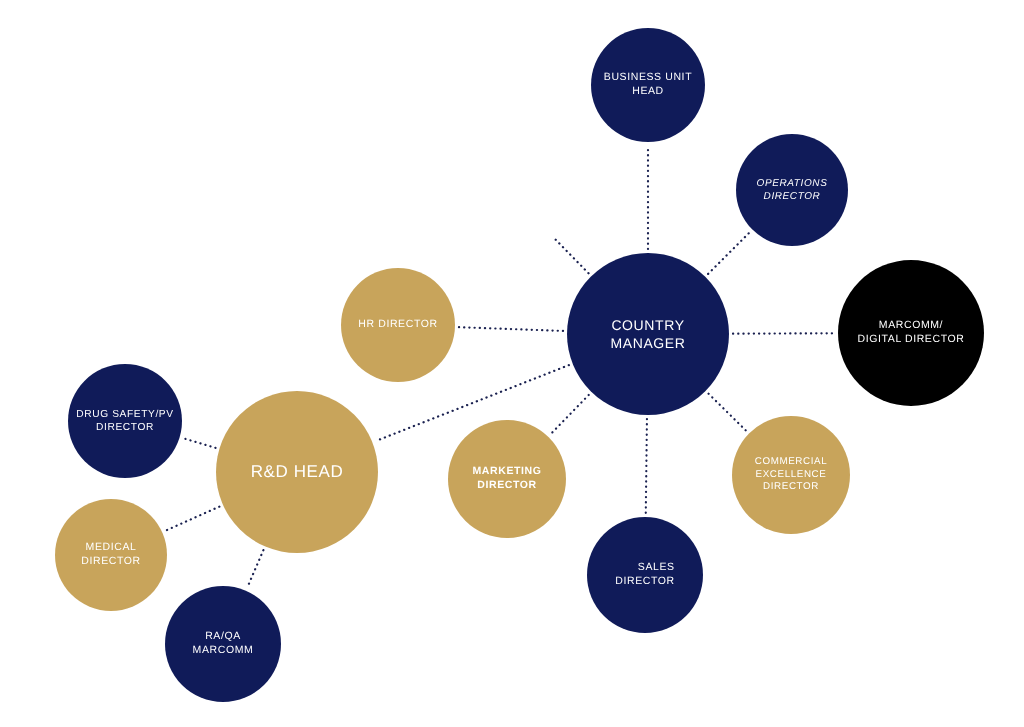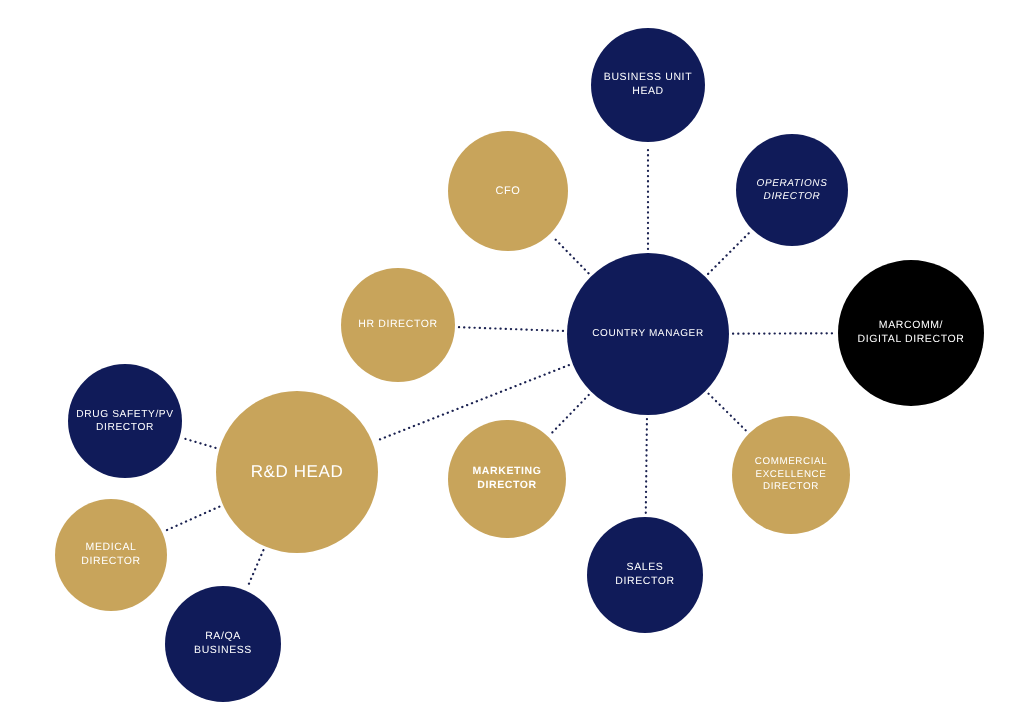--- a/index.html
+++ b/index.html
@@ -65,28 +65,25 @@
       <line x1="588.742335422935" y1="394.9387330757052" x2="550.9203866865306" y2="433.83364489683026" stroke="#1A2150" stroke-width="2.2" stroke-linecap="round" stroke-dasharray="0.2 5"></line>
       <line x1="708.5258437239204" y1="393.6793284270824" x2="746.1396687693295" y2="430.76708598933897" stroke="#1A2150" stroke-width="2.2" stroke-linecap="round" stroke-dasharray="0.2 5"></line>
       <line x1="646.9419906829687" y1="418.99341513485075" x2="645.7717244430111" y2="513.0048030781089" stroke="#1A2150" stroke-width="2.2" stroke-linecap="round" stroke-dasharray="0.2 5"></line>
       <line x1="568.8943438163842" y1="365.1013690978318" x2="376.1056561836158" y2="440.8986309021682" stroke="#1A2150" stroke-width="2.2" stroke-linecap="round" stroke-dasharray="0.2 5"></line>
       <line x1="215.50694180803907" y1="447.8363606523837" x2="183.48325352599548" y2="438.34096470828933" stroke="#1A2150" stroke-width="2.2" stroke-linecap="round" stroke-dasharray="0.2 5"></line>
       <line x1="219.3777329417866" y1="506.63789336468665" x2="165.79218851168002" y2="530.5497223308095" stroke="#1A2150" stroke-width="2.2" stroke-linecap="round" stroke-dasharray="0.2 5"></line>
       <line x1="263.40731716595724" y1="550.0802898304778" x2="247.50289806718413" y2="587.0473180060045" stroke="#1A2150" stroke-width="2.2" stroke-linecap="round" stroke-dasharray="0.2 5"></line>
     </svg>
   <div id="node-layer">
       <div class="node" style="left: 567px; top: 253px; width: 162px; height: 162px; background: rgb(16, 27, 89);">
-        <span class="node-label" style="font-size: 10px; color: rgb(255, 255, 255);">COUNTRY MANAGER</span>
+        <span class="node-label" style="font-size: 14px; color: rgb(255, 255, 255);">COUNTRY MANAGER</span>
       </div>
       <div class="node" style="left: 591px; top: 28px; width: 114px; height: 114px; background: rgb(16, 27, 89);">
         <span class="node-label" style="font-size: 10.5px; color: rgb(255, 255, 255);">BUSINESS UNIT
 HEAD</span>
-      </div>
-      <div class="node" style="left: 448px; top: 131px; width: 120px; height: 120px; background: rgb(200, 164, 91);">
-        <span class="node-label" style="font-size: 11px; color: rgb(255, 255, 255);">CFO</span>
       </div>
       <div class="node" style="left: 736px; top: 134px; width: 112px; height: 112px; background: rgb(16, 27, 89); font-style: italic;">
         <span class="node-label" style="font-size: 10px; color: rgb(255, 255, 255);">OPERATIONS
 DIRECTOR</span>
       </div>
       <div class="node" style="left: 838px; top: 260px; width: 146px; height: 146px; background: #000000;">
         <span class="node-label" style="font-size: 10.5px; color: rgb(255, 255, 255);">MARCOMM/
 DIGITAL DIRECTOR</span>
       </div>
       <div class="node" style="left: 341px; top: 268px; width: 114px; height: 114px; background: rgb(200, 164, 91);">
@@ -94,33 +91,33 @@
       </div>
       <div class="node" style="left: 448px; top: 420px; width: 118px; height: 118px; background: rgb(200, 164, 91);">
         <span class="node-label" style="font-size: 10.5px; color: rgb(255, 255, 255); font-weight: bold;">MARKETING
 DIRECTOR</span>
       </div>
       <div class="node" style="left: 732px; top: 416px; width: 118px; height: 118px; background: rgb(200, 164, 91);">
         <span class="node-label" style="font-size: 9.8px; color: rgb(255, 255, 255);">COMMERCIAL
 EXCELLENCE
 DIRECTOR</span>
       </div>
-      <div class="node" style="left: 587px; top: 517px; width: 116px; height: 116px; background: rgb(16, 27, 89);">
+      <div class="node" style="left: 587px; top: 517px; width: 116px; height: 116px; background: rgb(16, 27, 89); text-align: right;">
         <span class="node-label" style="font-size: 10.5px; color: rgb(255, 255, 255);">SALES
 DIRECTOR</span>
       </div>
       <div class="node" style="left: 216px; top: 391px; width: 162px; height: 162px; background: rgb(200, 164, 91);">
         <span class="node-label" style="font-size: 17px; color: rgb(255, 255, 255);">R&amp;D HEAD</span>
       </div>
       <div class="node" style="left: 68px; top: 364px; width: 114px; height: 114px; background: rgb(16, 27, 89);">
         <span class="node-label" style="font-size: 10.2px; color: rgb(255, 255, 255);">DRUG SAFETY/PV
 DIRECTOR</span>
       </div>
       <div class="node" style="left: 55px; top: 499px; width: 112px; height: 112px; background: rgb(200, 164, 91);">
         <span class="node-label" style="font-size: 10.5px; color: rgb(255, 255, 255);">MEDICAL
 DIRECTOR</span>
       </div>
       <div class="node" style="left: 165px; top: 586px; width: 116px; height: 116px; background: rgb(16, 27, 89);">
         <span class="node-label" style="font-size: 10.5px; color: rgb(255, 255, 255);">RA/QA
-BUSINESS</span>
+MARCOMM</span>
       </div>
     </div>
 </div>
 
 </body></html>

